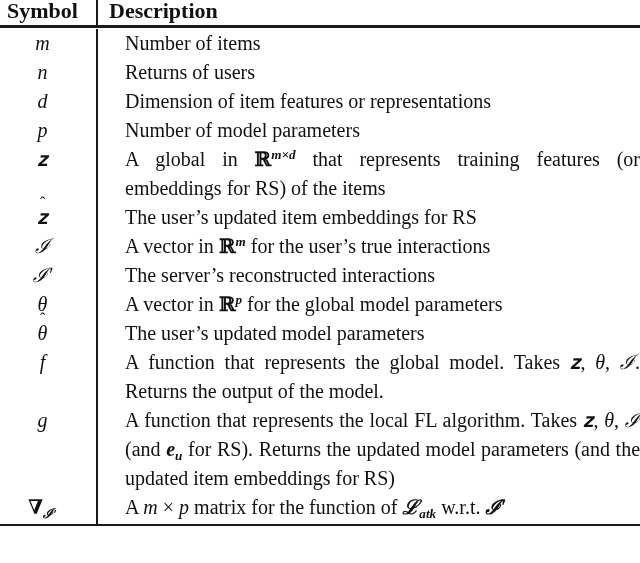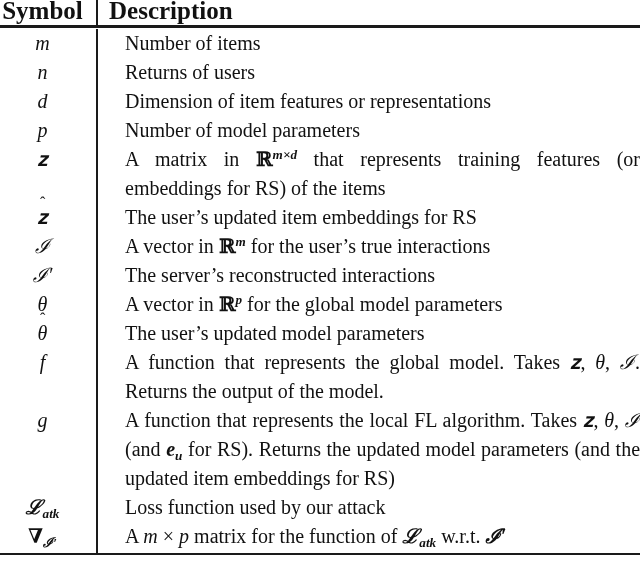--- a/index.html
+++ b/index.html
@@ -21,21 +21,21 @@
     table-layout: fixed;
   }
 
   
   col.symbol-col { width: 97px; }
   col.desc-col   { width: 543px; }
 
   
   thead th {
     font-weight: bold;
-    font-size: 25px;
+    font-size: 22px;
     text-align: left;
     padding: 0 16px 3px 0;
     vertical-align: baseline;
     line-height: 22px;
   }
   th.symbol-head {
     text-align: center;
     padding-right: 11px;
   }
   th.desc-head {
@@ -191,21 +191,21 @@
       <td class="desc-cell">
         <span>Number of model parameters</span>
       </td>
     </tr>
 
     <tr>
       <td class="symbol-cell">
         <span class="cal">𝐳</span>
       </td>
       <td class="desc-cell">
-        <span>A matrix in</span>
+        <span>A global in</span>
         <span class="nowrap"><span class="bb">ℝ</span><sup class="mx">m</sup><sup class="mx up">×</sup><sup class="mx">d</sup></span>
         <span>that represents training features (or embeddings for RS) of the items</span>
       </td>
     </tr>
 
     <tr>
       <td class="symbol-cell">
         <span class="hat-wrap"><span class="hat">ˆ</span><span class="cal">𝐳</span></span>
       </td>
       <td class="desc-cell">
@@ -273,28 +273,20 @@
         <span>A function that represents the local FL algorithm. Takes</span>
         <span class="cal">𝐳</span><span>,</span>
         <span class="math">θ</span><span>,</span>
         <span class="cal">ℐ</span>
         <span>(and</span>
         <span class="nowrap"><span class="math">e</span><sub class="mx">u</sub></span>
         <span>for RS). Returns the updated model pa­rameters (and the updated item embeddings for RS)</span>
       </td>
     </tr>
 
-    <tr>
-      <td class="symbol-cell">
-        <span class="nowrap"><span class="cal">ℒ</span><sub class="mx">atk</sub></span>
-      </td>
-      <td class="desc-cell">
-        <span>Loss function used by our attack</span>
-      </td>
-    </tr>
 
     <tr>
       <td class="symbol-cell">
         <span class="nowrap"><span class="up">∇</span><sub class="mx"><span class="cal">ℐ</span><span>′</span></sub></span>
       </td>
       <td class="desc-cell">
         <span>A</span>
         <span class="math">m</span>
         <span class="up">×</span>
         <span class="math">p</span>

